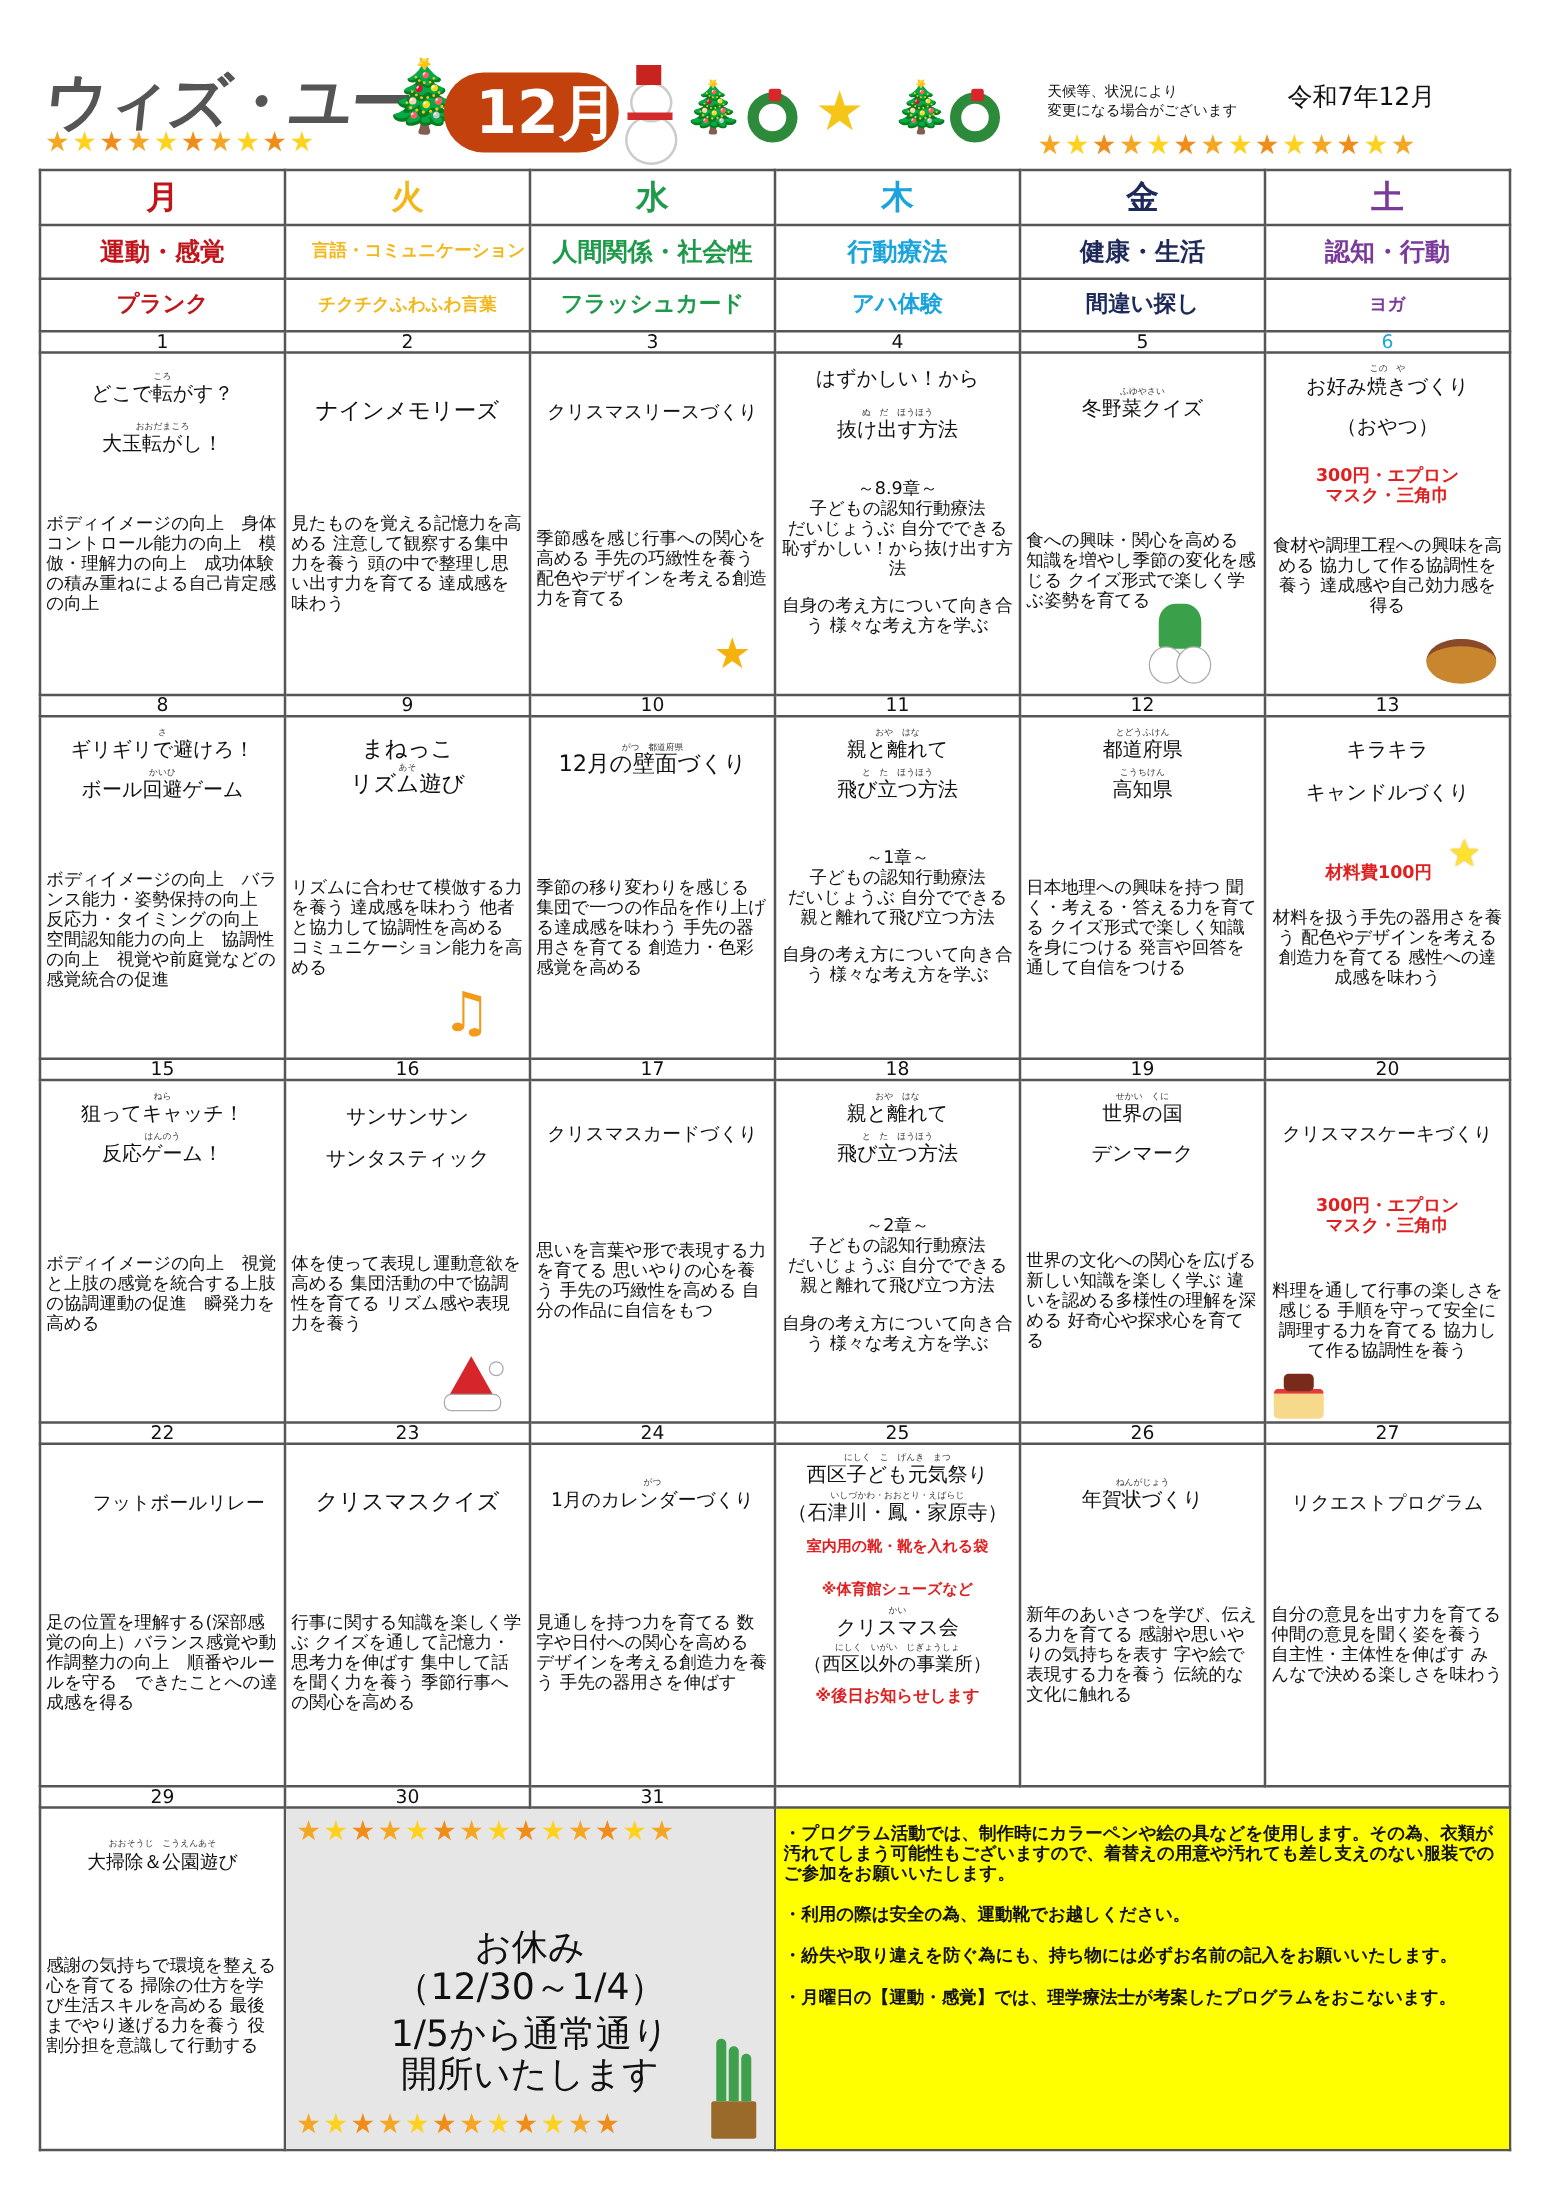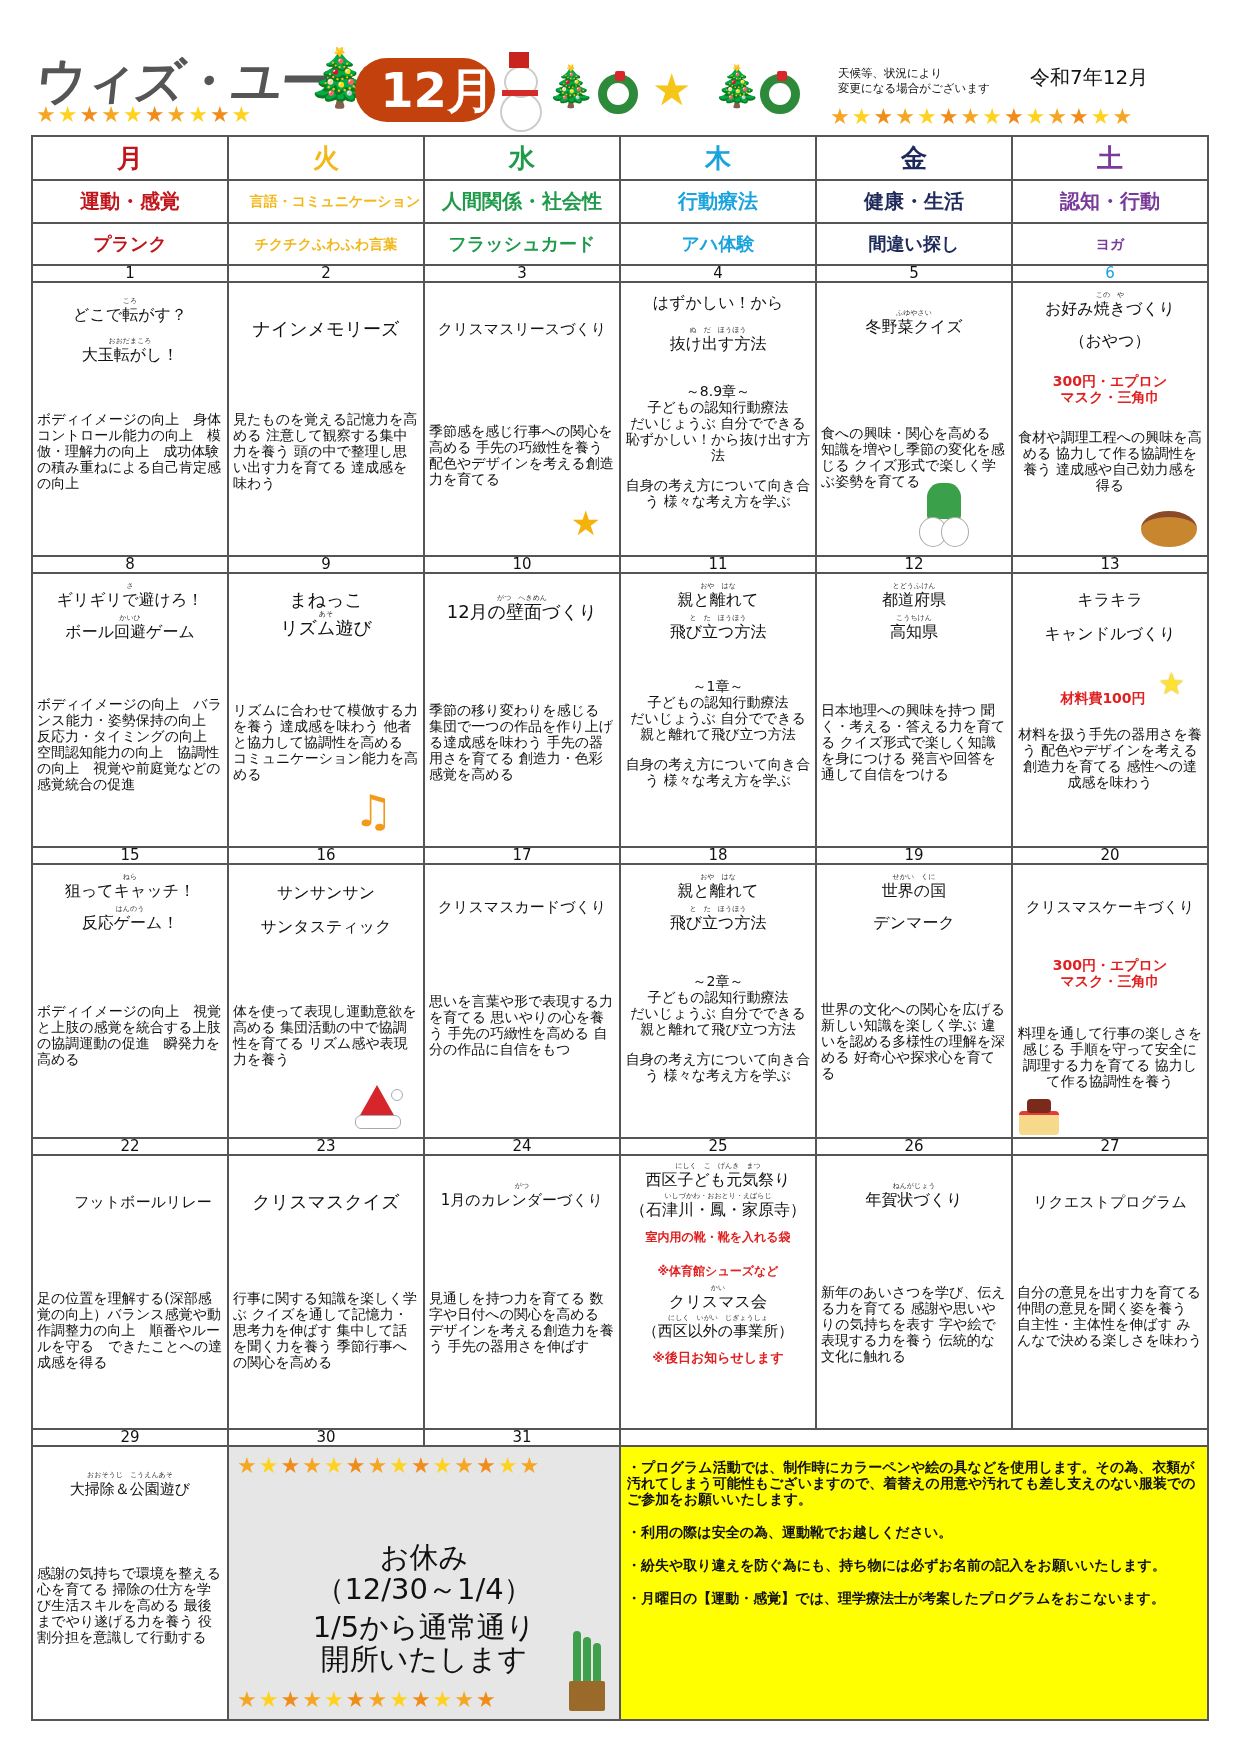--- a/index.html
+++ b/index.html
@@ -203,21 +203,21 @@
       <div class="t2" style="margin-top:4px"><span class="ruby">かいひ</span><span>ボール回避ゲーム</span></div>
       <div class="desc" style="top:122px">ボディイメージの向上　バランス能力・姿勢保持の向上　反応力・タイミングの向上　空間認知能力の向上　協調性の向上　視覚や前庭覚などの感覚統合の促進</div>
     </td>
     <td class="daycell">
       <div class="t1" style="margin-top:16px; font-size:18px;">まねっこ</div>
       <div class="t2" style="margin-top:0; font-size:18px;"><span class="ruby">あそ</span><span>リズム遊び</span></div>
       <div class="desc" style="top:128px">リズムに合わせて模倣する力を養う 達成感を味わう 他者と協力して協調性を高める コミュニケーション能力を高める</div>
       <div class="icon-abs" style="right:30px; bottom:10px; color:#f39a1a; font-size:44px;">♫</div>
     </td>
     <td class="daycell">
-      <div class="t1" style="margin-top:20px; font-size:18px;"><span class="ruby">がつ　へきめん</span><span>12月の壁面づくり</span></div>
+      <div class="t1" style="margin-top:20px; font-size:18px;"><span class="ruby">がつ　都道府県</span><span>12月の壁面づくり</span></div>
       <div class="desc" style="top:128px">季節の移り変わりを感じる 集団で一つの作品を作り上げる達成感を味わう 手先の器用さを育てる 創造力・色彩感覚を高める</div>
     </td>
     <td class="daycell">
       <div class="t1" style="margin-top:8px"><span class="ruby">おや　はな</span><span>親と離れて</span></div>
       <div class="t2" style="margin-top:4px"><span class="ruby">と　た　ほうほう</span><span>飛び立つ方法</span></div>
       <div class="desc center" style="top:104px">
         <div>～1章～</div>
         <div>子どもの認知行動療法</div>
         <div>だいじょうぶ 自分でできる</div>
         <div>親と離れて飛び立つ方法</div>

